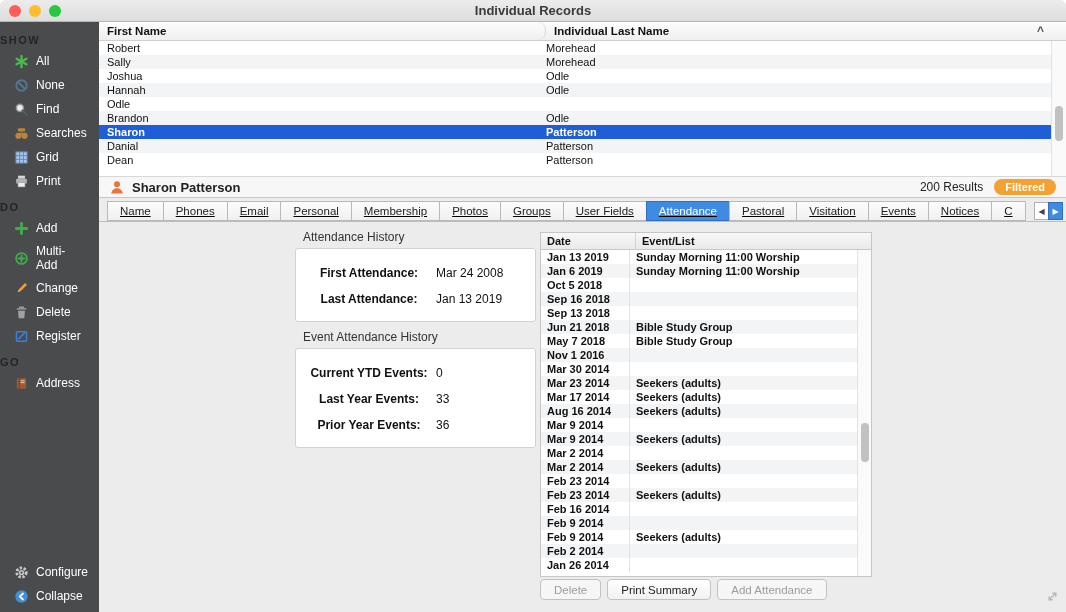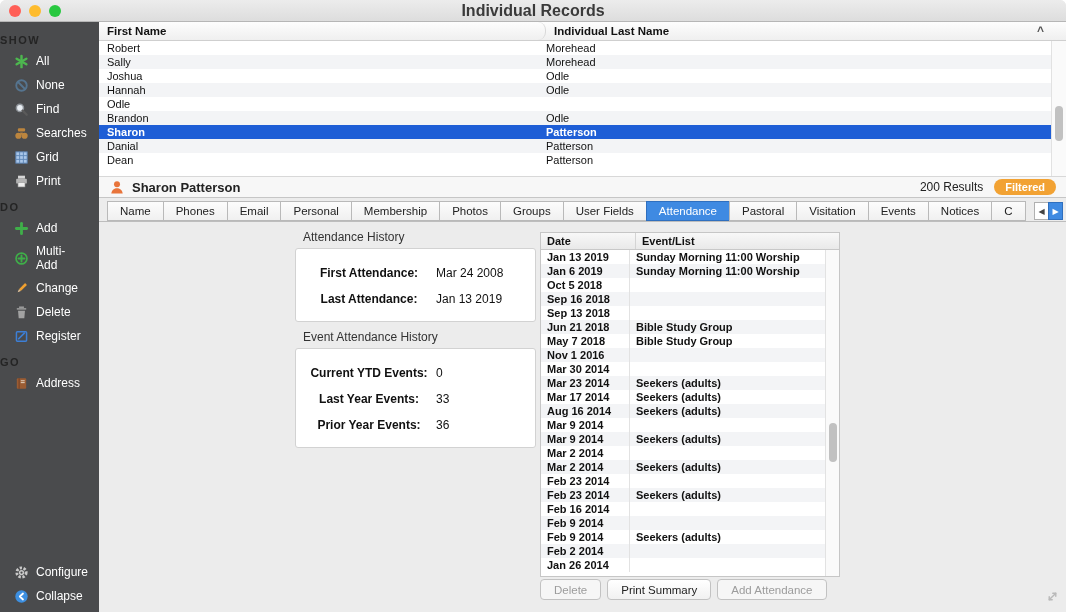--- a/index.html
+++ b/index.html
@@ -11,21 +11,21 @@
   }
   
   .titlebar {
     position:absolute; top:0; left:0; right:0; height:22px;
     background:linear-gradient(#ececec,#dddddd); border-bottom:1px solid #b6b6b6;
     display:flex; align-items:center;
   }
   .traffic { position:absolute; left:9px; top:5px; display:flex; gap:8px; }
   .light { width:12px; height:12px; border-radius:50%; }
   .light.red{ background:#ff5f57; } .light.yellow{ background:#febc2e; } .light.green{ background:#28c840; }
-  .win-title { flex:1; text-align:center; font-size:16px; font-weight:bold; color:#3a3a3a; }
+  .win-title { flex:1; text-align:center; font-size:13px; font-weight:bold; color:#3a3a3a; }
   
   .sidebar {
     position:absolute; top:22px; left:0; bottom:0; width:99px;
     background:var(--sidebar-bg,#4a4b4d); display:flex; flex-direction:column;
     padding-top:4px;
   }
   .sb-header { text-align:left; font-size:11px; font-weight:bold; color:#242424; letter-spacing:1.5px; padding:8px 0 3px; }
   .sb-item { display:flex; align-items:center; gap:7px; padding:4px 17px 4px 13px; color:#ffffff; font-size:12px; cursor:default; }
   .sb-icon { width:16px; height:16px; display:flex; align-items:center; justify-content:center; flex:0 0 16px; }
   .sb-spacer { flex:1; }
@@ -64,21 +64,21 @@
   .results-text { font-size:12px; margin-right:4px; }
   .filtered-badge {
     background:var(--filtered-orange,#f5a733); color:#fff; font-size:11px; font-weight:bold;
     padding:2px 11px; border-radius:9px;
   }
   
   .tabbar {
     position:absolute; top:177px; left:0; right:0; height:23px;
     background:#ececec; border-bottom:1px solid #bdbdbd;
   }
-  .tabstrip { position:absolute; left:8px; right:33px; top:2px; bottom:0; display:flex; overflow:hidden; }
+  .tabstrip { position:absolute; left:8px; right:33px; top:2px; bottom:0; display:flex; overflow:hidden;text-decoration:underline; }
   .tab {
     flex:0 0 auto; padding:0 12px; font-size:11.5px; color:#222;
     background:linear-gradient(#fcfcfc,#f0f0f0); border:1px solid #b9b9b9; margin-left:-1px;
     display:flex; align-items:center; white-space:nowrap; height:20px; margin-top:0;
   }
   .tab:first-child { margin-left:0; }
   .tab.tab-sel { background:var(--tab-blue,#3f8ae2); color:#fff; border-color:#2f6fbe; }
   .tab-arrows { position:absolute; right:3px; top:3px; display:flex; }
   .tab-arrow { width:15px; height:18px; font-size:8px; display:flex; align-items:center; justify-content:center; border:1px solid #b0b0b0; }
   .tab-arrow.prev { background:#ffffff; color:#444; }
@@ -88,21 +88,21 @@
   .panel { position:absolute; left:196px; width:241px; }
   .panel.p1 { top:8px; }
   .panel.p2 { top:108px; }
   .group-title { font-size:12px; color:#333; margin:0 0 4px 8px; }
   .group-box { background:#ffffff; border:1px solid #d2d2d2; border-radius:3px; padding:13px 14px; }
   .field-row { display:grid; grid-template-columns:118px 1fr; align-items:center; margin:4px 0 12px; }
   .field-row:last-child { margin-bottom:2px; }
   .field-label { font-weight:bold; font-size:12px; color:#111; text-align:center; }
   .field-value { font-size:12px; color:#111; padding-left:8px; }
   
-  .att-table { position:absolute; left:441px; top:10px; width:300px; height:345px; background:#ffffff; border:1px solid #c6c6c6; }
+  .att-table { position:absolute; left:441px; top:10px; width:332px; height:345px; background:#ffffff; border:1px solid #c6c6c6; }
   .att-header {
     display:flex; height:17px; align-items:center; font-size:11px; font-weight:bold; color:#111;
     background:linear-gradient(#f8f8f8,#e9e9e9); border-bottom:1px solid #c8c8c8;
   }
   .att-header .ah1 { width:95px; padding-left:6px; border-right:1px solid #d4d4d4; height:100%; display:flex; align-items:center; }
   .att-header .ah2 { flex:1; padding-left:6px; }
   .att-rows { position:absolute; top:17px; left:0; right:14px; bottom:0; overflow:hidden; }
   .att-row { display:flex; height:14px; align-items:center; font-size:11px; color:#111; }
   .att-row.alt { background:#f3f4f6; }
   .att-row .d { width:89px; padding-left:6px; border-right:1px solid #e2e2e2; height:100%; display:flex; align-items:center; font-weight:bold; white-space:nowrap; }

